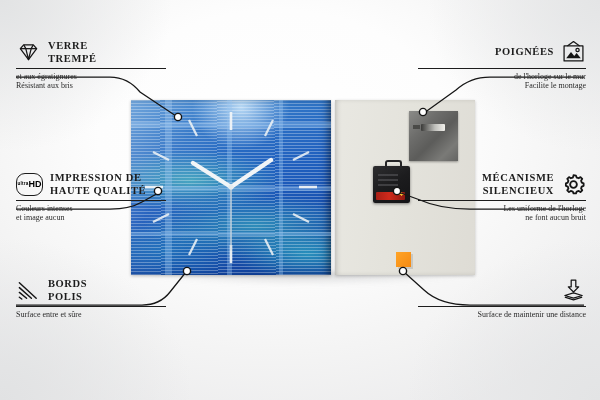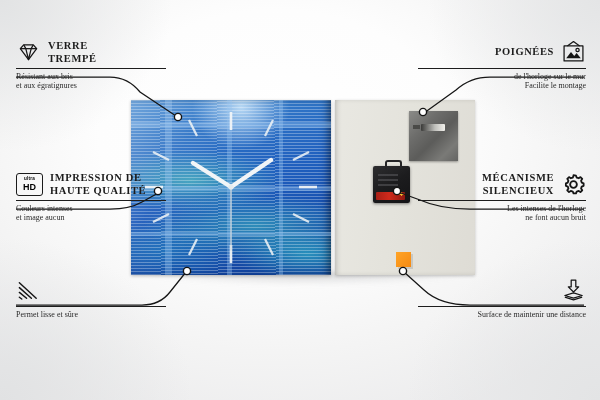--- a/index.html
+++ b/index.html
@@ -107,22 +107,22 @@
   
   #co-verre{left:16px;top:40px;width:150px;}
   #co-impression{left:16px;top:172px;width:150px;}
   #co-bords{left:16px;top:278px;width:150px;}
   #co-poignees{right:14px;top:40px;width:168px;}
   #co-mecanisme{right:14px;top:172px;width:168px;}
   #co-entretoise{right:14px;top:278px;width:168px;}
 
   #wires{position:absolute;left:0;top:0;width:600px;height:400px;pointer-events:none;}
   .hdbox{
-    width:25px;height:21px;border:1.4px solid #1b1b1b;border-radius:3px;
-    display:flex;flex-direction:column;align-items:center;justify-content:center;
+    width:25px;height:21px;border:1.4px solid #1b1b1b;border-radius:9px;
+    display:flex;flex-direction:row;align-items:center;justify-content:center;
     font-family:"Liberation Sans",sans-serif;line-height:1;
   }
   .hdbox .u{font-size:4.6px;font-weight:bold;letter-spacing:.2px;}
   .hdbox .h{font-size:9px;font-weight:bold;margin-top:.5px;}
 </style>
 </head>
 <body>
 
 <div id="stage">
 
@@ -209,22 +209,22 @@
           <path d="M4.5,9 L21.5,9"></path>
           <path d="M8,5 L10.2,9 L13,20.5 L15.8,9 L18,5"></path>
         </g>
       </svg>
       <div>
         <div class="ttl">VERRE</div>
         <div class="ttl">TREMPÉ</div>
       </div>
     </div>
     <div class="rule"></div>
+    <div class="desc">et aux égratignures</div>
     <div class="desc">Résistant aux bris</div>
-    <div class="desc">et aux égratignures</div>
   </div>
 
   <div class="callout l" id="co-impression">
     <div class="head">
       <div class="ico hdbox">
         <span class="u">ultra</span>
         <span class="h">HD</span>
       </div>
       <div>
         <div class="ttl">IMPRESSION DE</div>
@@ -239,23 +239,27 @@
   <div class="callout l" id="co-bords">
     <div class="head">
       <svg class="ico" viewBox="0 0 26 26">
         <g stroke="#151515" stroke-width="1.5" stroke-linecap="round">
           <line x1="3.5" y1="5" x2="21" y2="21"></line>
           <line x1="3.5" y1="10" x2="16" y2="21"></line>
           <line x1="3.5" y1="15" x2="11" y2="21"></line>
           <line x1="3.5" y1="20" x2="6" y2="21.8"></line>
         </g>
       </svg>
-    </div>
-    <div class="rule"></div>
-    <div class="desc">Permet lisse et sûre</div>
+      <div>
+        <div class="ttl">BORDS</div>
+        <div class="ttl">POLIS</div>
+      </div>
+    </div>
+    <div class="rule"></div>
+    <div class="desc">Surface entre et sûre</div>
   </div>
 
   <div class="callout r" id="co-poignees">
     <div class="head">
       <div>
         <div class="ttl">POIGNÉES</div>
       </div>
       <svg class="ico" viewBox="0 0 26 26">
         <g fill="none" stroke="#151515" stroke-width="1.3" stroke-linejoin="round">
           <path d="M13,1.6 L6.6,6.2 M13,1.6 L19.4,6.2"></path>
@@ -275,21 +279,21 @@
       <div>
         <div class="ttl">MÉCANISME</div>
         <div class="ttl">SILENCIEUX</div>
       </div>
       <svg class="ico" viewBox="0 0 26 26">
         <path fill="none" stroke="#151515" stroke-width="1.9" stroke-linejoin="round" d="M13,3.3 l2.6,0.55 0.75,2.0 2.05,0.62 1.85,-1.2 1.85,1.85 -1.2,1.85 0.62,2.05 2.0,0.75 0,2.6 -2.0,0.75 -0.62,2.05 1.2,1.85 -1.85,1.85 -1.85,-1.2 -2.05,0.62 -0.75,2.0 -2.6,0 -0.75,-2.0 -2.05,-0.62 -1.85,1.2 -1.85,-1.85 1.2,-1.85 -0.62,-2.05 -2.0,-0.75 0,-2.6 2.0,-0.75 0.62,-2.05 -1.2,-1.85 1.85,-1.85 1.85,1.2 2.05,-0.62 0.75,-2.0 Z"></path>
         <circle cx="13" cy="13" r="3.5" fill="none" stroke="#151515" stroke-width="1.9"></circle>
       </svg>
     </div>
     <div class="rule"></div>
-    <div class="desc">Les intenses de l'horloge</div>
+    <div class="desc">Les uniforme de l'horloge</div>
     <div class="desc">ne font aucun bruit</div>
   </div>
 
   <div class="callout r" id="co-entretoise">
     <div class="head">
       <svg class="ico" viewBox="0 0 26 26">
         <g fill="none" stroke="#151515" stroke-width="1.3" stroke-linejoin="round">
           <path d="M10.6,2.2 L15.4,2.2 L15.4,9.2 L18.4,9.2 L13,14.6 L7.6,9.2 L10.6,9.2 Z"></path>
           <path d="M13,15.4 L22,18.2 L13,21.0 L4,18.2 Z"></path>
           <path d="M4,19.9 L13,22.7 L22,19.9"></path>

